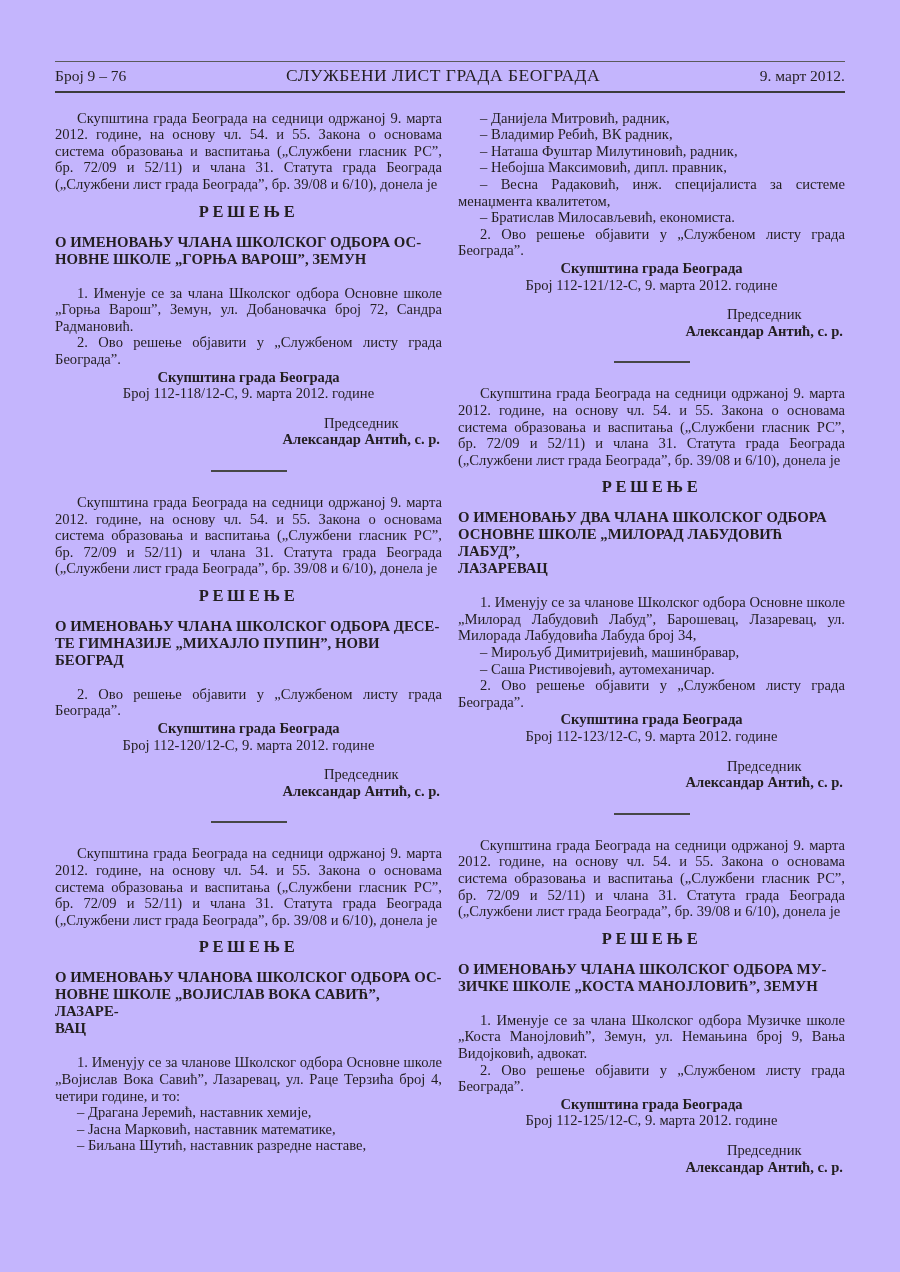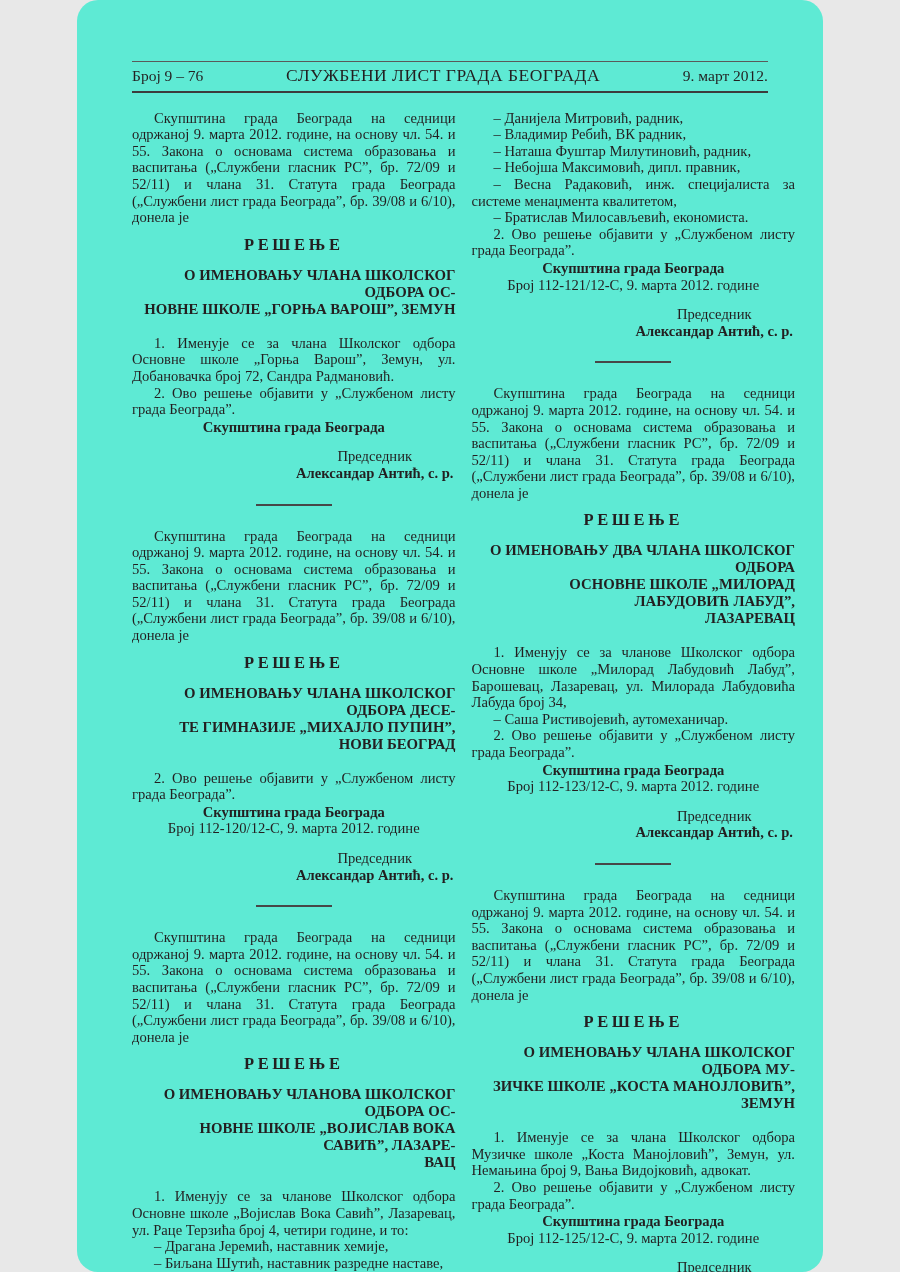--- a/index.html
+++ b/index.html
@@ -1,28 +1,27 @@
 <!DOCTYPE html>
 <html lang="sr"><head>
 <meta charset="utf-8">
 <style>
   html, body { margin: 0; padding: 0; background: #e8e8e8; }
   .page {
     position: relative;
-    width: 746px;
+    width: 900px;
     height: 1272px;
     margin: 0 auto;
-    background: #5eead4;
+    background: #c4b5fd;
     color: #231f20;
     font-family: "Liberation Serif", "DejaVu Serif", serif;
     font-size: 14.6px;
     line-height: 16.6px;
     overflow: hidden;
     box-sizing: border-box;
-    border-radius: 21px;
   }
 
   
   .rule-thin  { border-top: 1px solid #5a5a5a; margin: 61px 55px 0 55px; }
   .rule-thick { border-top: 2.5px solid #3c3c3c; margin: 0 55px; }
   .masthead {
     display: flex;
     justify-content: space-between;
     align-items: baseline;
     padding: 5px 55px 6px 55px;
@@ -45,21 +44,21 @@
     font-size: 16.5px;
     font-weight: bold;
     text-align: center;
     letter-spacing: .22em;
     line-height: 19px;
   }
   .res-title {
     margin: 0 0 17px 0;
     font-size: 14.8px;
     font-weight: bold;
-    text-align: right;
+    text-align: left;
     line-height: 17px;
     white-space: pre-line;
   }
   .sig-center { margin-top: 1px; text-align: center; line-height: 16.6px; }
   .sig-center .assembly { font-weight: bold; }
   .sig-right { margin-top: 13px; text-align: right; padding-right: 2px; }
   .sig-right .sig-inner { display: inline-block; text-align: center; }
   .sig-right .name { font-weight: bold; }
   .divider {
     width: 76px;
@@ -87,20 +86,21 @@
 
       <article>
         <p class="para">Скупштина града Београда на седници одржаној 9. марта 2012. године, на основу чл. 54. и 55. Закона о основама система образовања и васпитања („Службени гласник РС”, бр. 72/09 и 52/11) и члана 31. Статута града Београда („Службени лист града Београда”, бр. 39/08 и 6/10), донела је</p>
         <h2 class="res-heading">РЕШЕЊЕ</h2>
         <h3 class="res-title">О ИМЕНОВАЊУ ЧЛАНА ШКОЛСКОГ ОДБОРА ОС-
 НОВНЕ ШКОЛЕ „ГОРЊА ВАРОШ”, ЗЕМУН</h3>
         <p class="para">1. Именује се за члана Школског одбора Основне школе „Горња Варош”, Земун, ул. Добановачка број 72, Сандра Радмановић.</p>
         <p class="para">2. Ово решење објавити у „Службеном листу града Београда”.</p>
         <div class="sig-center">
           <div class="assembly">Скупштина града Београда</div>
+          <div>Број 112-118/12-С, 9. марта 2012. године</div>
         </div>
         <div class="sig-right">
           <div class="sig-inner">
             <div>Председник</div>
             <div class="name">Александар Антић, с. р.</div>
           </div>
         </div>
       </article>
 
       <hr class="divider">
@@ -126,22 +126,22 @@
       <hr class="divider">
 
       <article>
         <p class="para">Скупштина града Београда на седници одржаној 9. марта 2012. године, на основу чл. 54. и 55. Закона о основама система образовања и васпитања („Службени гласник РС”, бр. 72/09 и 52/11) и члана 31. Статута града Београда („Службени лист града Београда”, бр. 39/08 и 6/10), донела је</p>
         <h2 class="res-heading">РЕШЕЊЕ</h2>
         <h3 class="res-title">О ИМЕНОВАЊУ ЧЛАНОВА ШКОЛСКОГ ОДБОРА ОС-
 НОВНЕ ШКОЛЕ „ВОЈИСЛАВ ВОКА САВИЋ”, ЛАЗАРЕ-
 ВАЦ</h3>
         <p class="para">1. Именују се за чланове Школског одбора Основне школе „Војислав Вока Савић”, Лазаревац, ул. Раце Терзића број 4, четири године, и то:</p>
         <p class="para">– Драгана Јеремић, наставник хемије,</p>
+        <p class="para">– Јасна Марковић, наставник математике,</p>
         <p class="para">– Биљана Шутић, наставник разредне наставе,</p>
-        <p class="para">– Јасна Марковић, наставник математике,</p>
       </article>
 
     </section>
 
     <section class="col">
 
       <article>
         <p class="para">– Данијела Митровић, радник,</p>
         <p class="para">– Владимир Ребић, ВК радник,</p>
         <p class="para">– Наташа Фуштар Милутиновић, радник,</p>
@@ -163,20 +163,21 @@
 
       <hr class="divider">
 
       <article>
         <p class="para">Скупштина града Београда на седници одржаној 9. марта 2012. године, на основу чл. 54. и 55. Закона о основама система образовања и васпитања („Службени гласник РС”, бр. 72/09 и 52/11) и члана 31. Статута града Београда („Службени лист града Београда”, бр. 39/08 и 6/10), донела је</p>
         <h2 class="res-heading">РЕШЕЊЕ</h2>
         <h3 class="res-title">О ИМЕНОВАЊУ ДВА ЧЛАНА ШКОЛСКОГ ОДБОРА
 ОСНОВНЕ ШКОЛЕ „МИЛОРАД ЛАБУДОВИЋ ЛАБУД”,
 ЛАЗАРЕВАЦ</h3>
         <p class="para">1. Именују се за чланове Школског одбора Основне школе „Милорад Лабудовић Лабуд”, Барошевац, Лазаревац, ул. Милорада Лабудовића Лабуда број 34,</p>
+        <p class="para">– Мирољуб Димитријевић, машинбравар,</p>
         <p class="para">– Саша Ристивојевић, аутомеханичар.</p>
         <p class="para">2. Ово решење објавити у „Службеном листу града Београда”.</p>
         <div class="sig-center">
           <div class="assembly">Скупштина града Београда</div>
           <div>Број 112-123/12-С, 9. марта 2012. године</div>
         </div>
         <div class="sig-right">
           <div class="sig-inner">
             <div>Председник</div>
             <div class="name">Александар Антић, с. р.</div>

